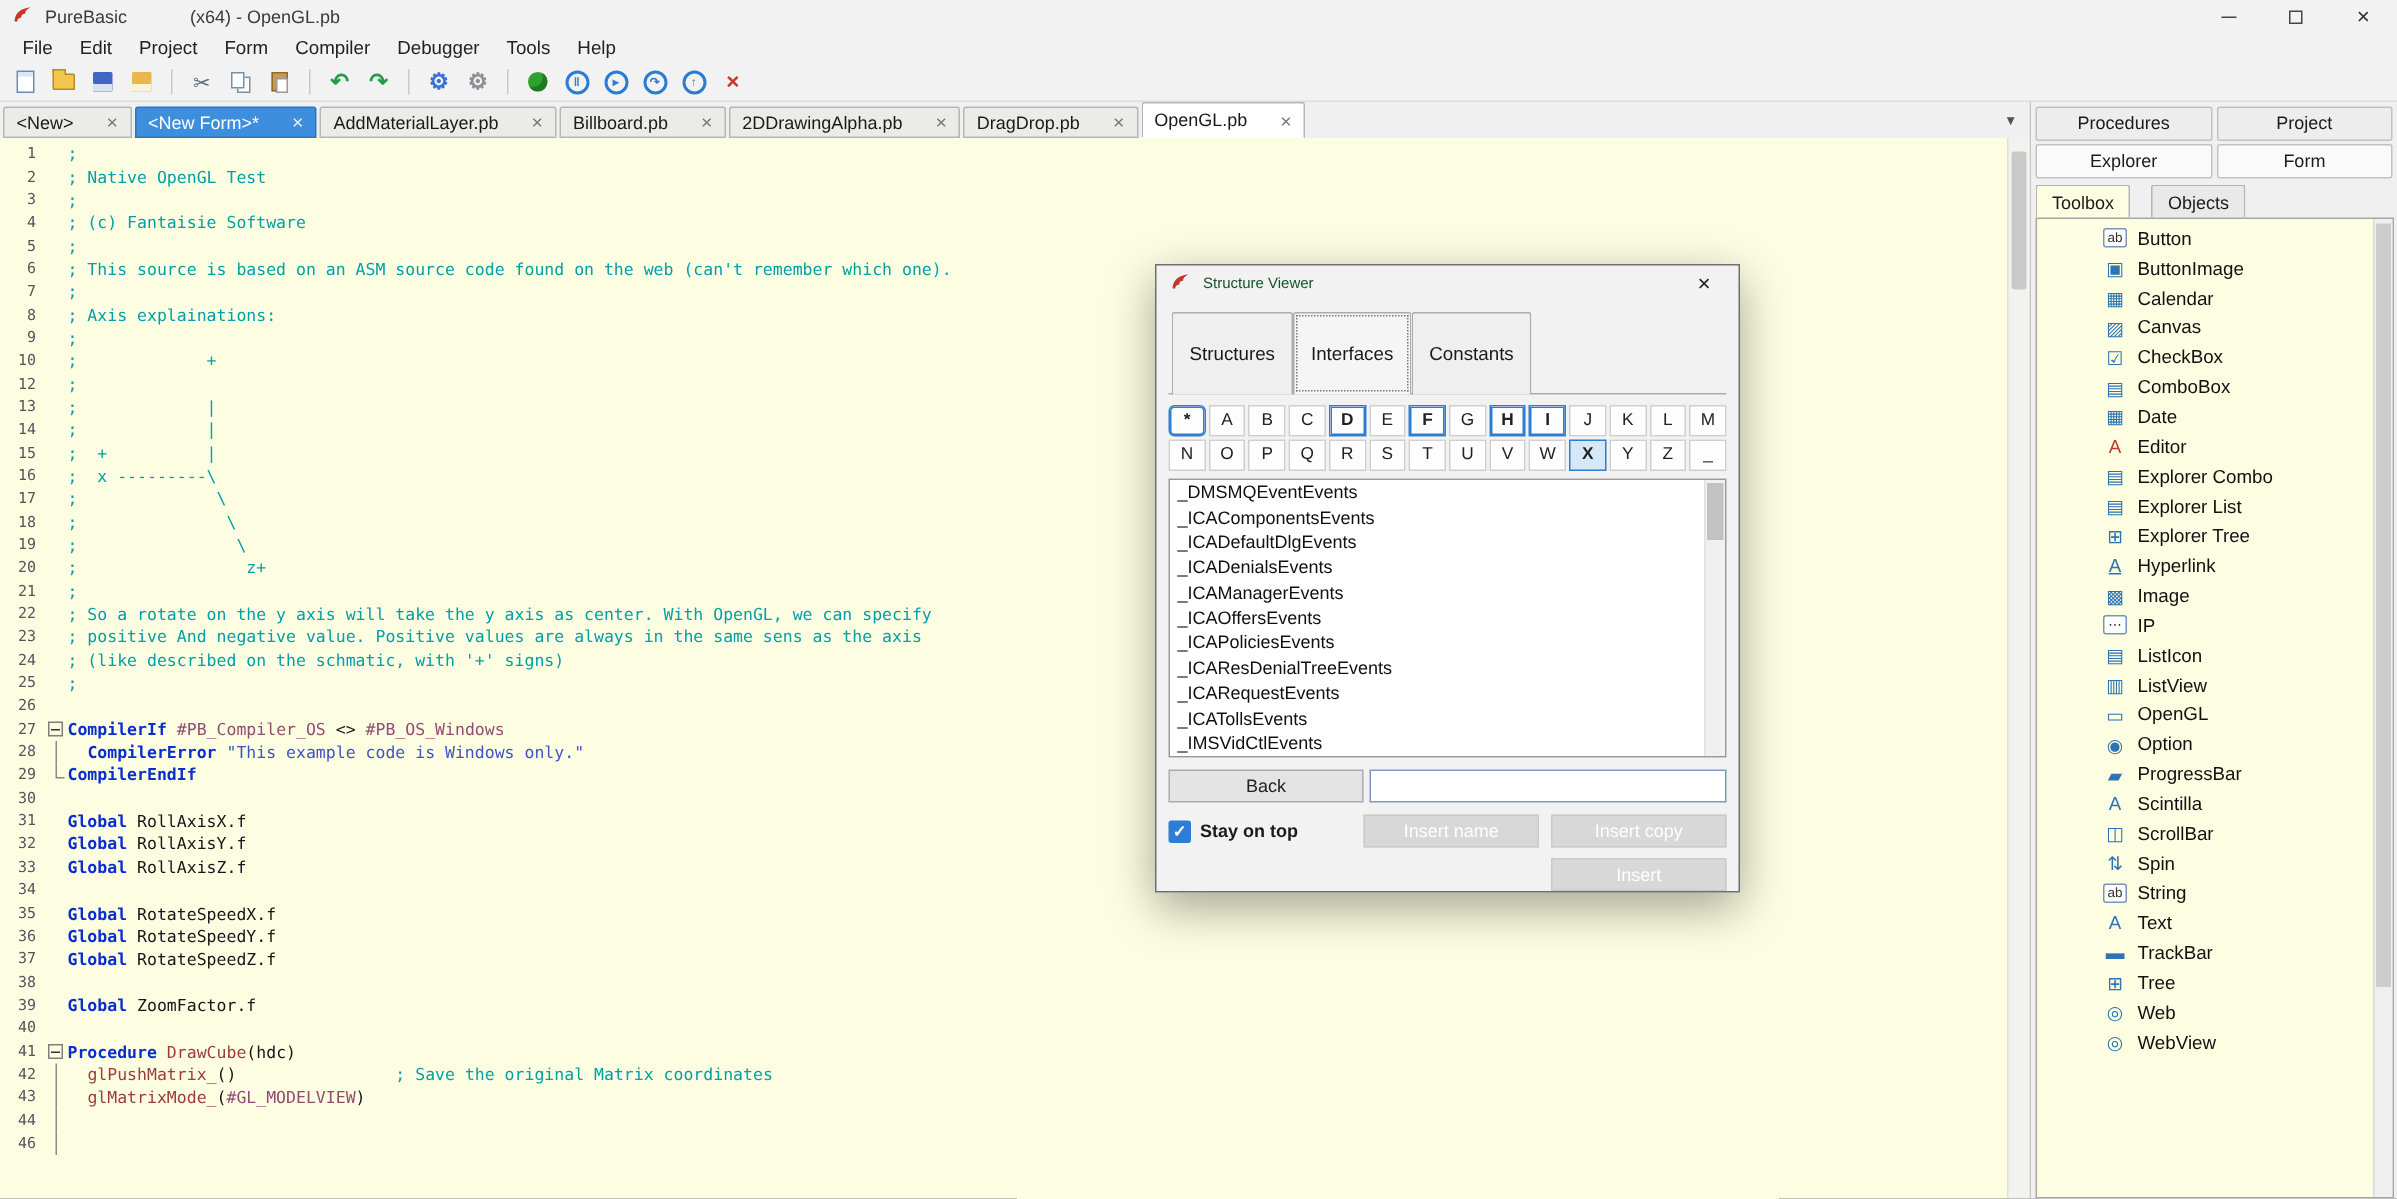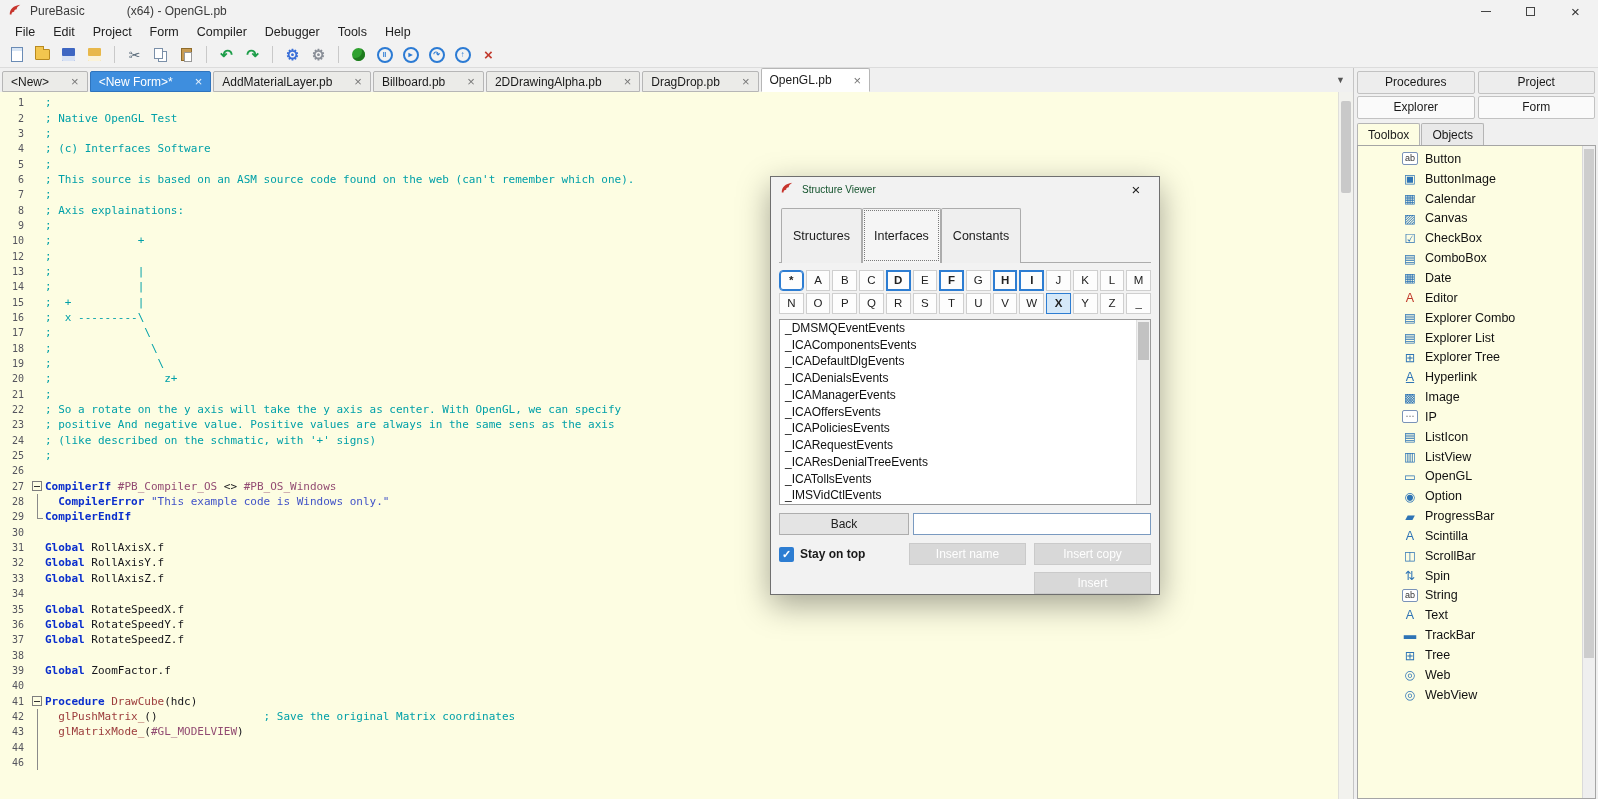--- a/index.html
+++ b/index.html
@@ -72,21 +72,21 @@
 .sg-fn{color:#9C3C3C}
 .sg-t{color:#15151A}
 .vscroll{width:15px;background:#F2F2EE;border-left:1px solid #DFDFDA;position:relative}
 .vthumb{position:absolute;left:2px;right:2px;top:9px;height:92px;background:#C9C9C9;border-radius:2px}
 
 
 .right-panel{flex:1;background:#F0F0F0;border-left:1px solid #C5C5C5;display:flex;flex-direction:column;padding-top:3px}
 .rp-row{display:flex;gap:3px;padding:0 3px;margin-bottom:2px}
 .rp-tab{flex:1;text-align:center;padding:3px 0 4px;border:1px solid #C2C2C2;background:#EDEDED;font-size:12px;border-radius:2px}
 .rp-row.lite .rp-tab{background:#FAFAFA}
-.panel-tabs{display:flex;padding:2px 3px 0;gap:1px}
+.panel-tabs{display:flex;padding:2px 3px 0;gap:14px}
 .ptab{padding:4px 10px 3px;border:1px solid #B5B5B5;border-bottom:none;background:#E9E9E9;font-size:12px;border-radius:2px 2px 0 0}
 .ptab.active{background:#FDFDE2}
 .toolbox{flex:1;margin:0 2px 0 3px;border:1px solid #A5A5A5;background:#FDFDE2;position:relative;overflow:hidden;padding-top:3px}
 .tbx-item{height:19.85px;display:flex;align-items:center;gap:7px;padding-left:44px;font-size:12.5px;color:#111}
 .tbx-icon{width:16px;text-align:center;font-size:12.5px;color:#2E74B5;flex:none}
 .tbx-icon.boxed{font-size:9px;border:1px solid #7A93B8;background:#FFF;height:13px;line-height:11px;color:#333;border-radius:2px}
 .tbx-icon.und{text-decoration:underline}
 .tbx-scroll{position:absolute;top:0;right:0;bottom:0;width:13px;background:#EFEFEF;border-left:1px solid #DADADA}
 .tbx-thumb{position:absolute;left:1px;right:1px;top:3px;height:78%;background:#CDCDCD}
 
@@ -257,21 +257,21 @@
               <span class="code"><span class="sg-c">; Native OpenGL Test</span></span>
             </div>
             <div class="cl">
               <span class="ln">3</span>
               <span class="fold "></span>
               <span class="code"><span class="sg-c">;</span></span>
             </div>
             <div class="cl">
               <span class="ln">4</span>
               <span class="fold "></span>
-              <span class="code"><span class="sg-c">; (c) Interfaces Software</span></span>
+              <span class="code"><span class="sg-c">; (c) Fantaisie Software</span></span>
             </div>
             <div class="cl">
               <span class="ln">5</span>
               <span class="fold "></span>
               <span class="code"><span class="sg-c">;</span></span>
             </div>
             <div class="cl">
               <span class="ln">6</span>
               <span class="fold "></span>
               <span class="code"><span class="sg-c">; This source is based on an ASM source code found on the web (can't remember which one).</span></span>
@@ -665,22 +665,22 @@
       </div>
     <div class="dlg-list">
       <div id="dlg-list-items">
           <div class="dli">_DMSMQEventEvents</div>
           <div class="dli">_ICAComponentsEvents</div>
           <div class="dli">_ICADefaultDlgEvents</div>
           <div class="dli">_ICADenialsEvents</div>
           <div class="dli">_ICAManagerEvents</div>
           <div class="dli">_ICAOffersEvents</div>
           <div class="dli">_ICAPoliciesEvents</div>
+          <div class="dli">_ICAResDenialTreeEvents</div>
           <div class="dli">_ICARequestEvents</div>
-          <div class="dli">_ICAResDenialTreeEvents</div>
           <div class="dli">_ICATollsEvents</div>
           <div class="dli">_IMSVidCtlEvents</div>
           <div class="dli">_ITVEEvents</div>
           <div class="dli">_ITVETriggerCtrlEvents</div>
         </div>
       <div class="dlg-scroll">
         <div class="dlg-thumb"></div>
       </div>
     </div>
     <div class="dlg-row1">

